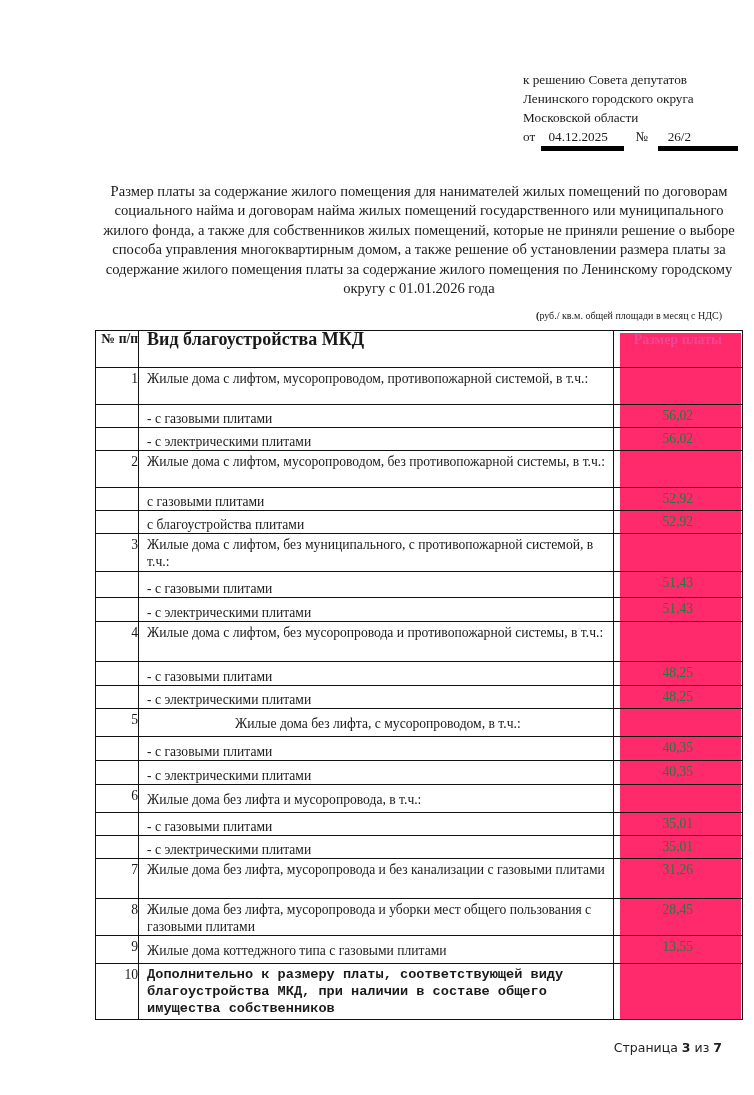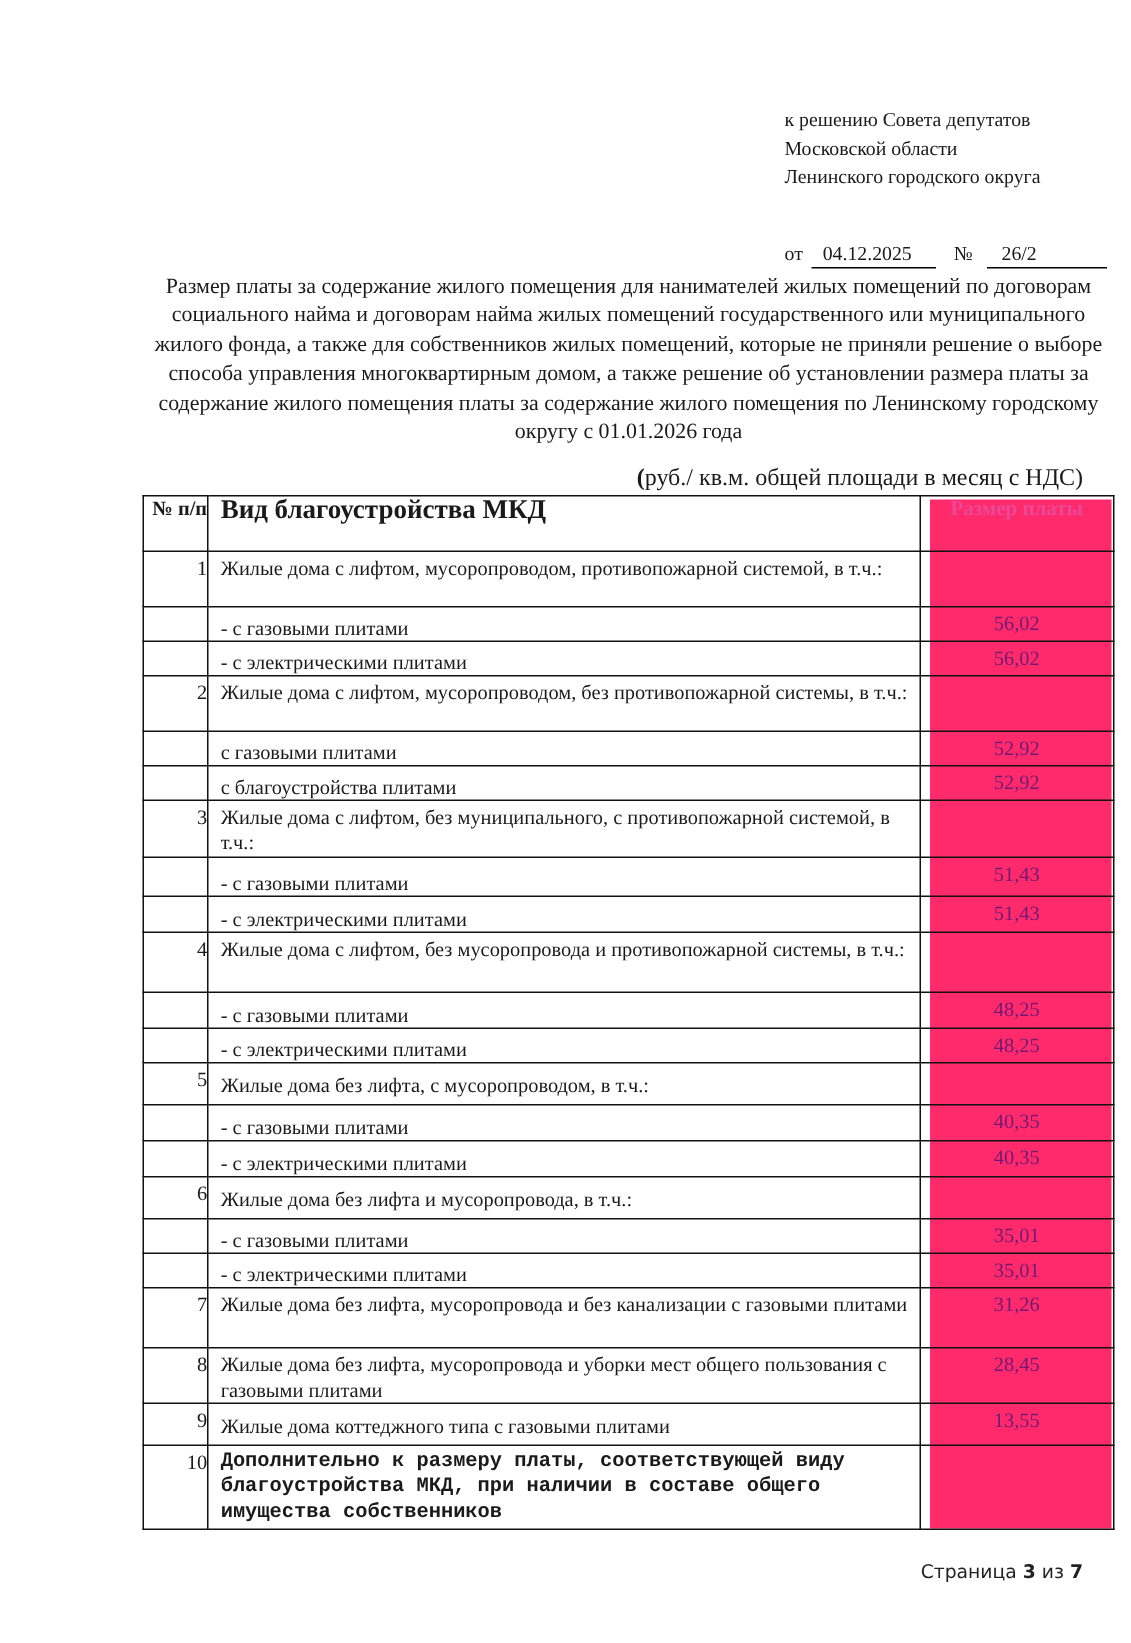--- a/index.html
+++ b/index.html
@@ -6,72 +6,72 @@
     body {
       width: 754px; height: 1095px; position: relative; overflow: hidden;
       font-family: "Liberation Serif", "DejaVu Serif", serif;
       color: #1a1a1a;
     }
     .appendix {
       position: absolute; left: 523px; top: 70px;
       font-size: 13.2px; line-height: 19px;
     }
     .appendix .ln { display: block; white-space: nowrap; }
-    .ul { display: inline-block; border-bottom: 1px solid #000000; text-align: left; margin-top: 32px; }
+    .ul { display: inline-block; border-bottom: 5px solid #000000; text-align: left; }
     .ul.date { width: 76px; padding-left: 7px; margin-left: 3px; }
     .ul.num { width: 70px; padding-left: 10px; margin-left: 6px; }
     .numsign { margin-left: 8px; }
 
     .title {
       position: absolute; left: 94px; top: 182px; width: 650px;
       font-size: 14.6px; line-height: 19.4px; text-align: center;
     }
     .units {
       position: absolute; right: 32px; top: 310px;
-      font-size: 16px; white-space: nowrap;
+      font-size: 10px; white-space: nowrap;
     }
     .units b { font-weight: bold; }
 
     .pink {
       position: absolute; left: 620px; top: 333px; width: 121px; height: 686px;
       background: #ff2a6b; z-index: 0;
     }
     table.fees {
       position: absolute; left: 95px; top: 330px; width: 648px;
       border-collapse: collapse; z-index: 1;
       font-size: 13.6px; line-height: 17px;
     }
     table.fees td, table.fees th {
       border: 1.3px solid #111; padding: 0; vertical-align: top;
     }
     .c-no { width: 43px; text-align: right; }
     .c-desc { width: 472px; padding-left: 8px !important; padding-right: 4px !important; }
-    .c-fee { width: 131px; text-align: center; color: #701a75; }
+    .c-fee { width: 131px; text-align: center; color: #15803d; }
     th { font-weight: bold; }
     th.c-no { vertical-align: middle; line-height: 15px; font-size: 13.6px; }
     th.c-desc { text-align: left; vertical-align: middle; font-size: 18px; }
     th.c-fee { vertical-align: middle; font-size: 14px; color: #ec4899; padding-bottom: 6px !important; }
     td.c-no { padding-top: 2px !important; }
     td.c-desc.sub { vertical-align: bottom; }
     td.c-desc.main { padding-top: 2px !important; }
     td.c-fee { padding-top: 2px !important; }
     tr.bold td.c-desc { font-weight: bold; font-family: Liberation Mono, monospace; }
     .footer {
       position: absolute; right: 32px; top: 1040px;
       font-family: "DejaVu Sans", "Liberation Sans", sans-serif; font-size: 12.5px; color: #222;
     }
     .footer b { font-weight: bold; }
   </style>
 </head>
 <body>
 
 <div class="appendix">
   <span class="ln">к решению Совета депутатов</span>
+  <span class="ln">Ленинского городского округа</span>
   <span class="ln">Московской области</span>
-  <span class="ln">Ленинского городского округа</span>
   <span class="ln">
     <span>от</span>
     <span class="ul date">04.12.2025</span>
     <span class="numsign">№</span>
     <span class="ul num">26/2</span>
   </span>
 </div>
 
 <div class="title">Размер платы за содержание жилого помещения для нанимателей жилых помещений по договорам социального найма и договорам найма жилых помещений государственного или муниципального жилого фонда, а также для собственников жилых помещений, которые не приняли решение о выборе способа управления многоквартирным домом, а также решение об установлении размера платы за содержание жилого помещения платы за содержание жилого помещения по Ленинскому городскому округу с 01.01.2026 года</div>
 
@@ -143,21 +143,21 @@
         <td class="c-desc sub">- с газовыми плитами</td>
         <td class="c-fee">48,25</td>
       </tr>
       <tr style="height: 23px;">
         <td class="c-no"></td>
         <td class="c-desc sub">- с электрическими плитами</td>
         <td class="c-fee">48,25</td>
       </tr>
       <tr style="height: 28px;">
         <td class="c-no">5</td>
-        <td class="c-desc main" style="vertical-align: middle; padding-top: 4px;">Жилые дома без лифта, с мусоропроводом, в т.ч.:</td>
+        <td class="c-desc main" style="vertical-align: middle; padding-top: 4px; text-align: center;">Жилые дома без лифта, с мусоропроводом, в т.ч.:</td>
         <td class="c-fee"></td>
       </tr>
       <tr style="height: 24px;">
         <td class="c-no"></td>
         <td class="c-desc sub">- с газовыми плитами</td>
         <td class="c-fee">40,35</td>
       </tr>
       <tr style="height: 24px;">
         <td class="c-no"></td>
         <td class="c-desc sub">- с электрическими плитами</td>

